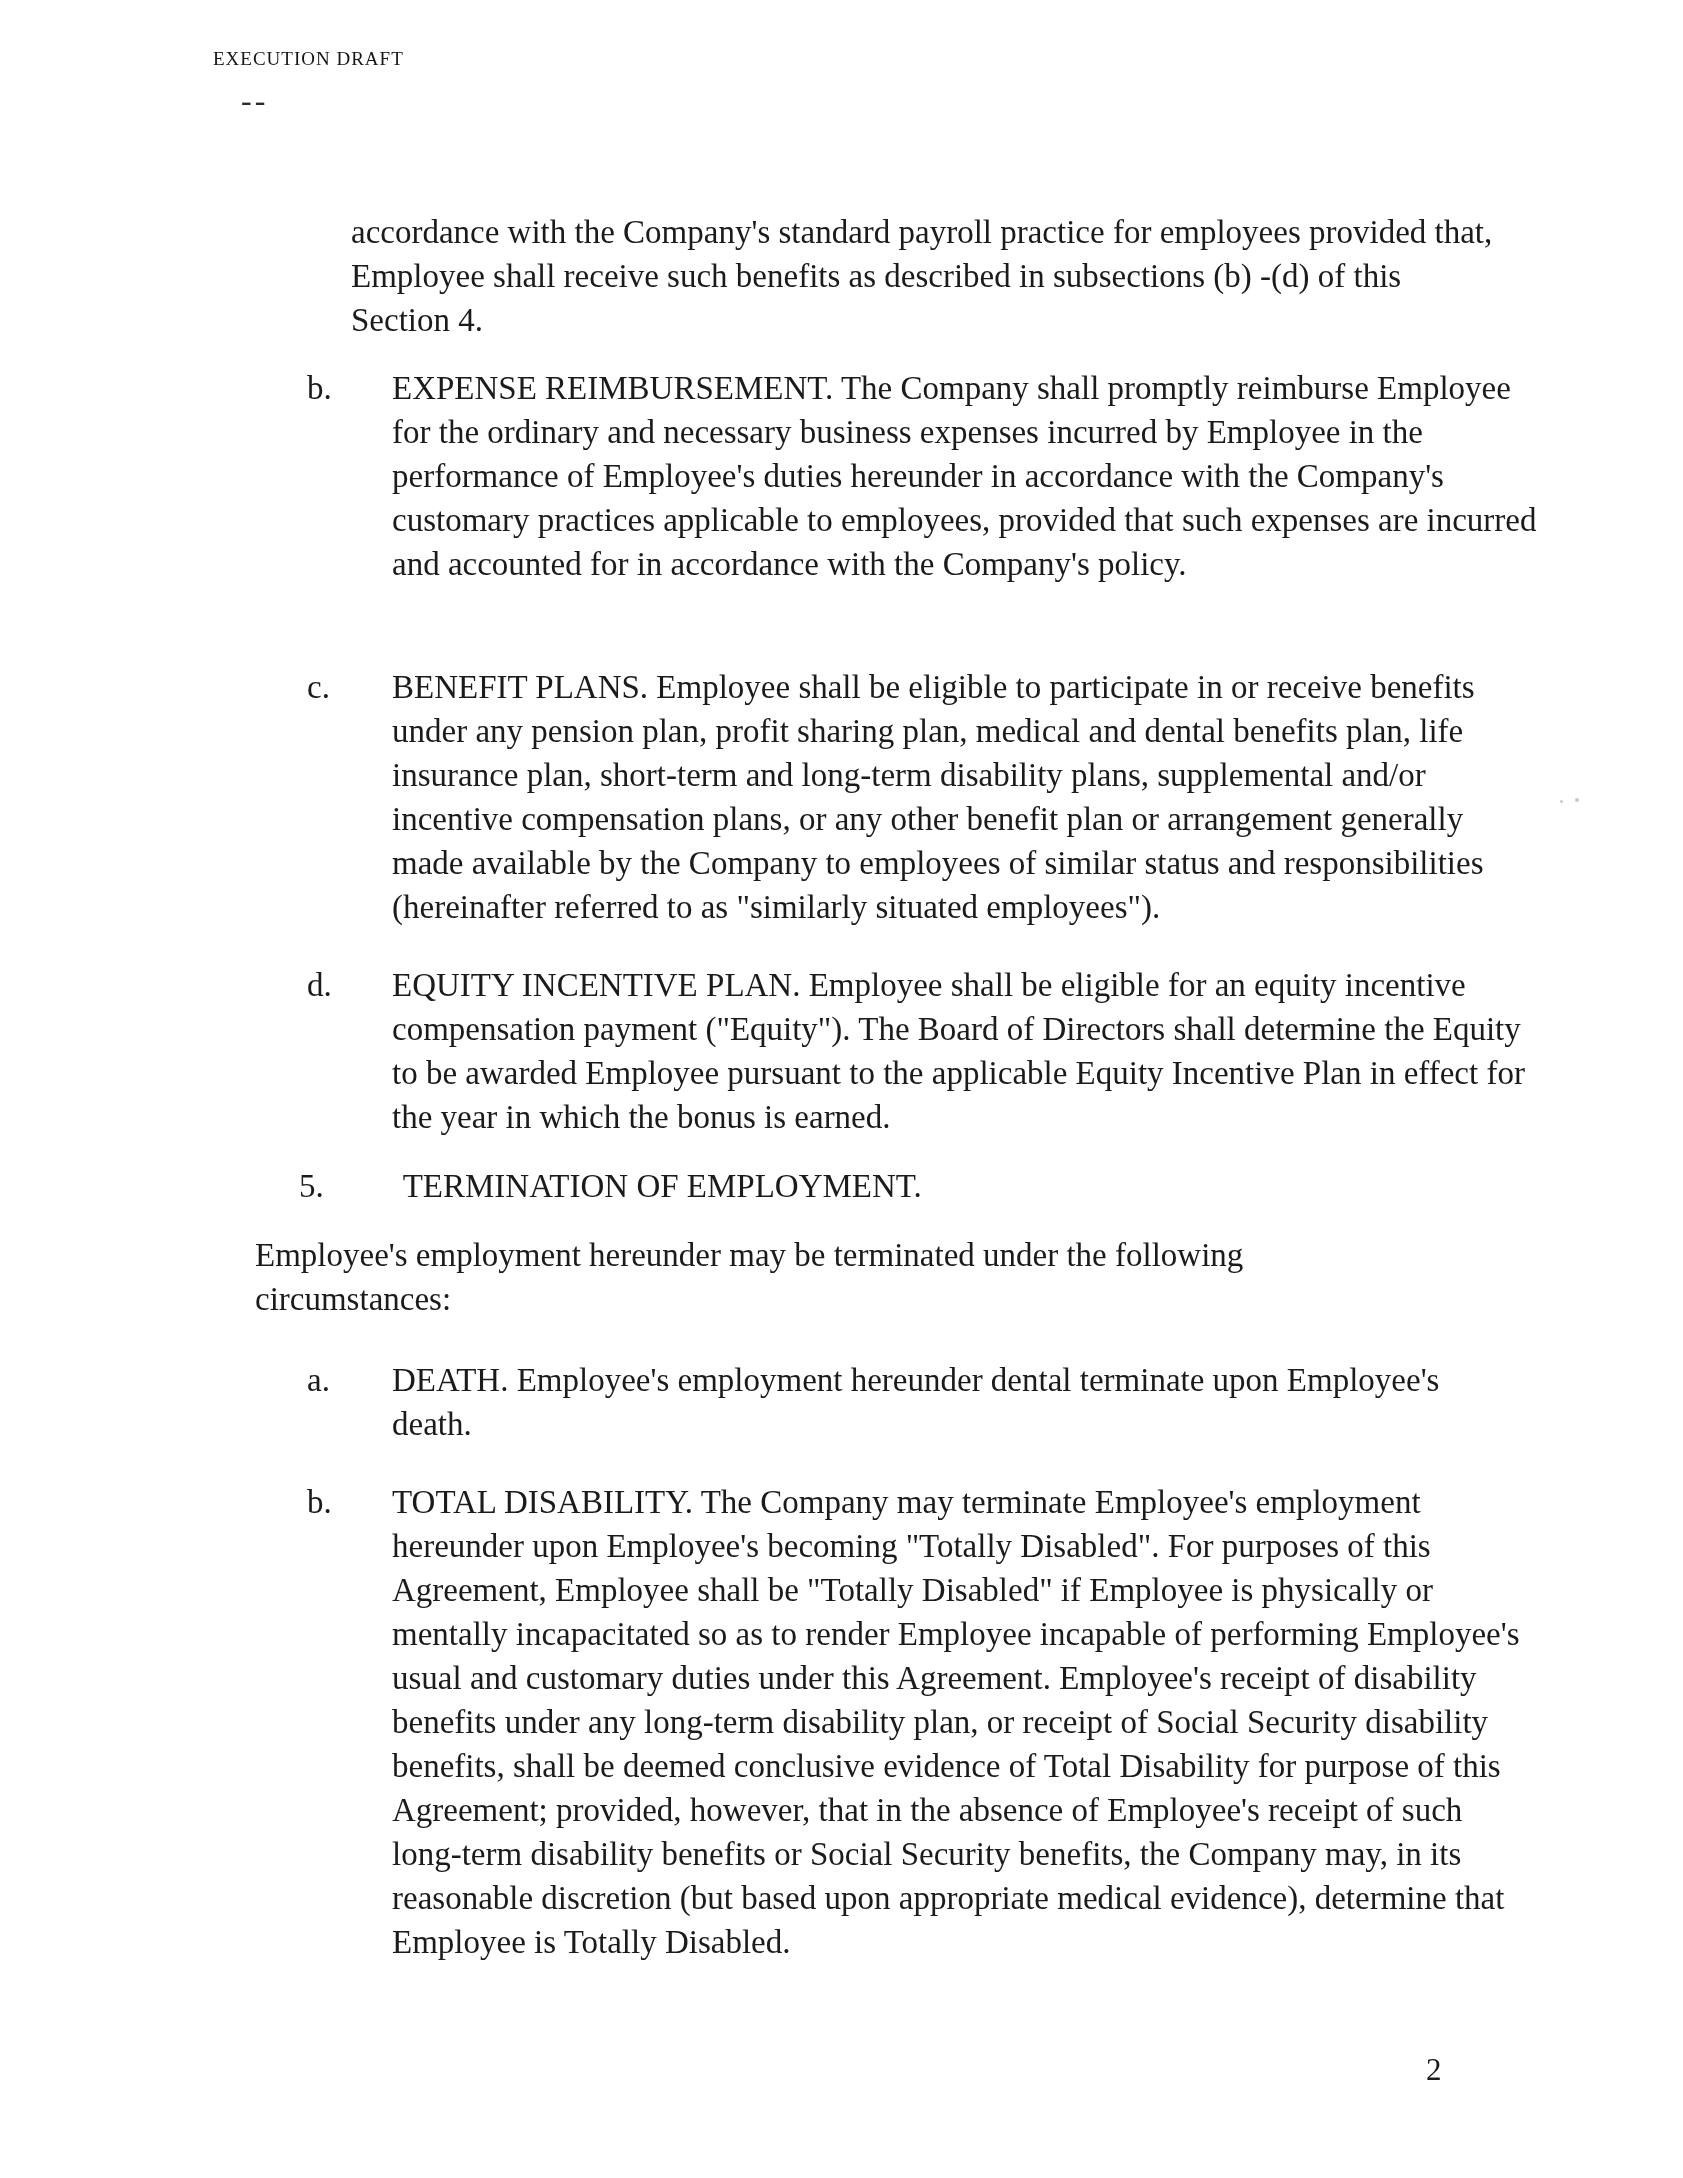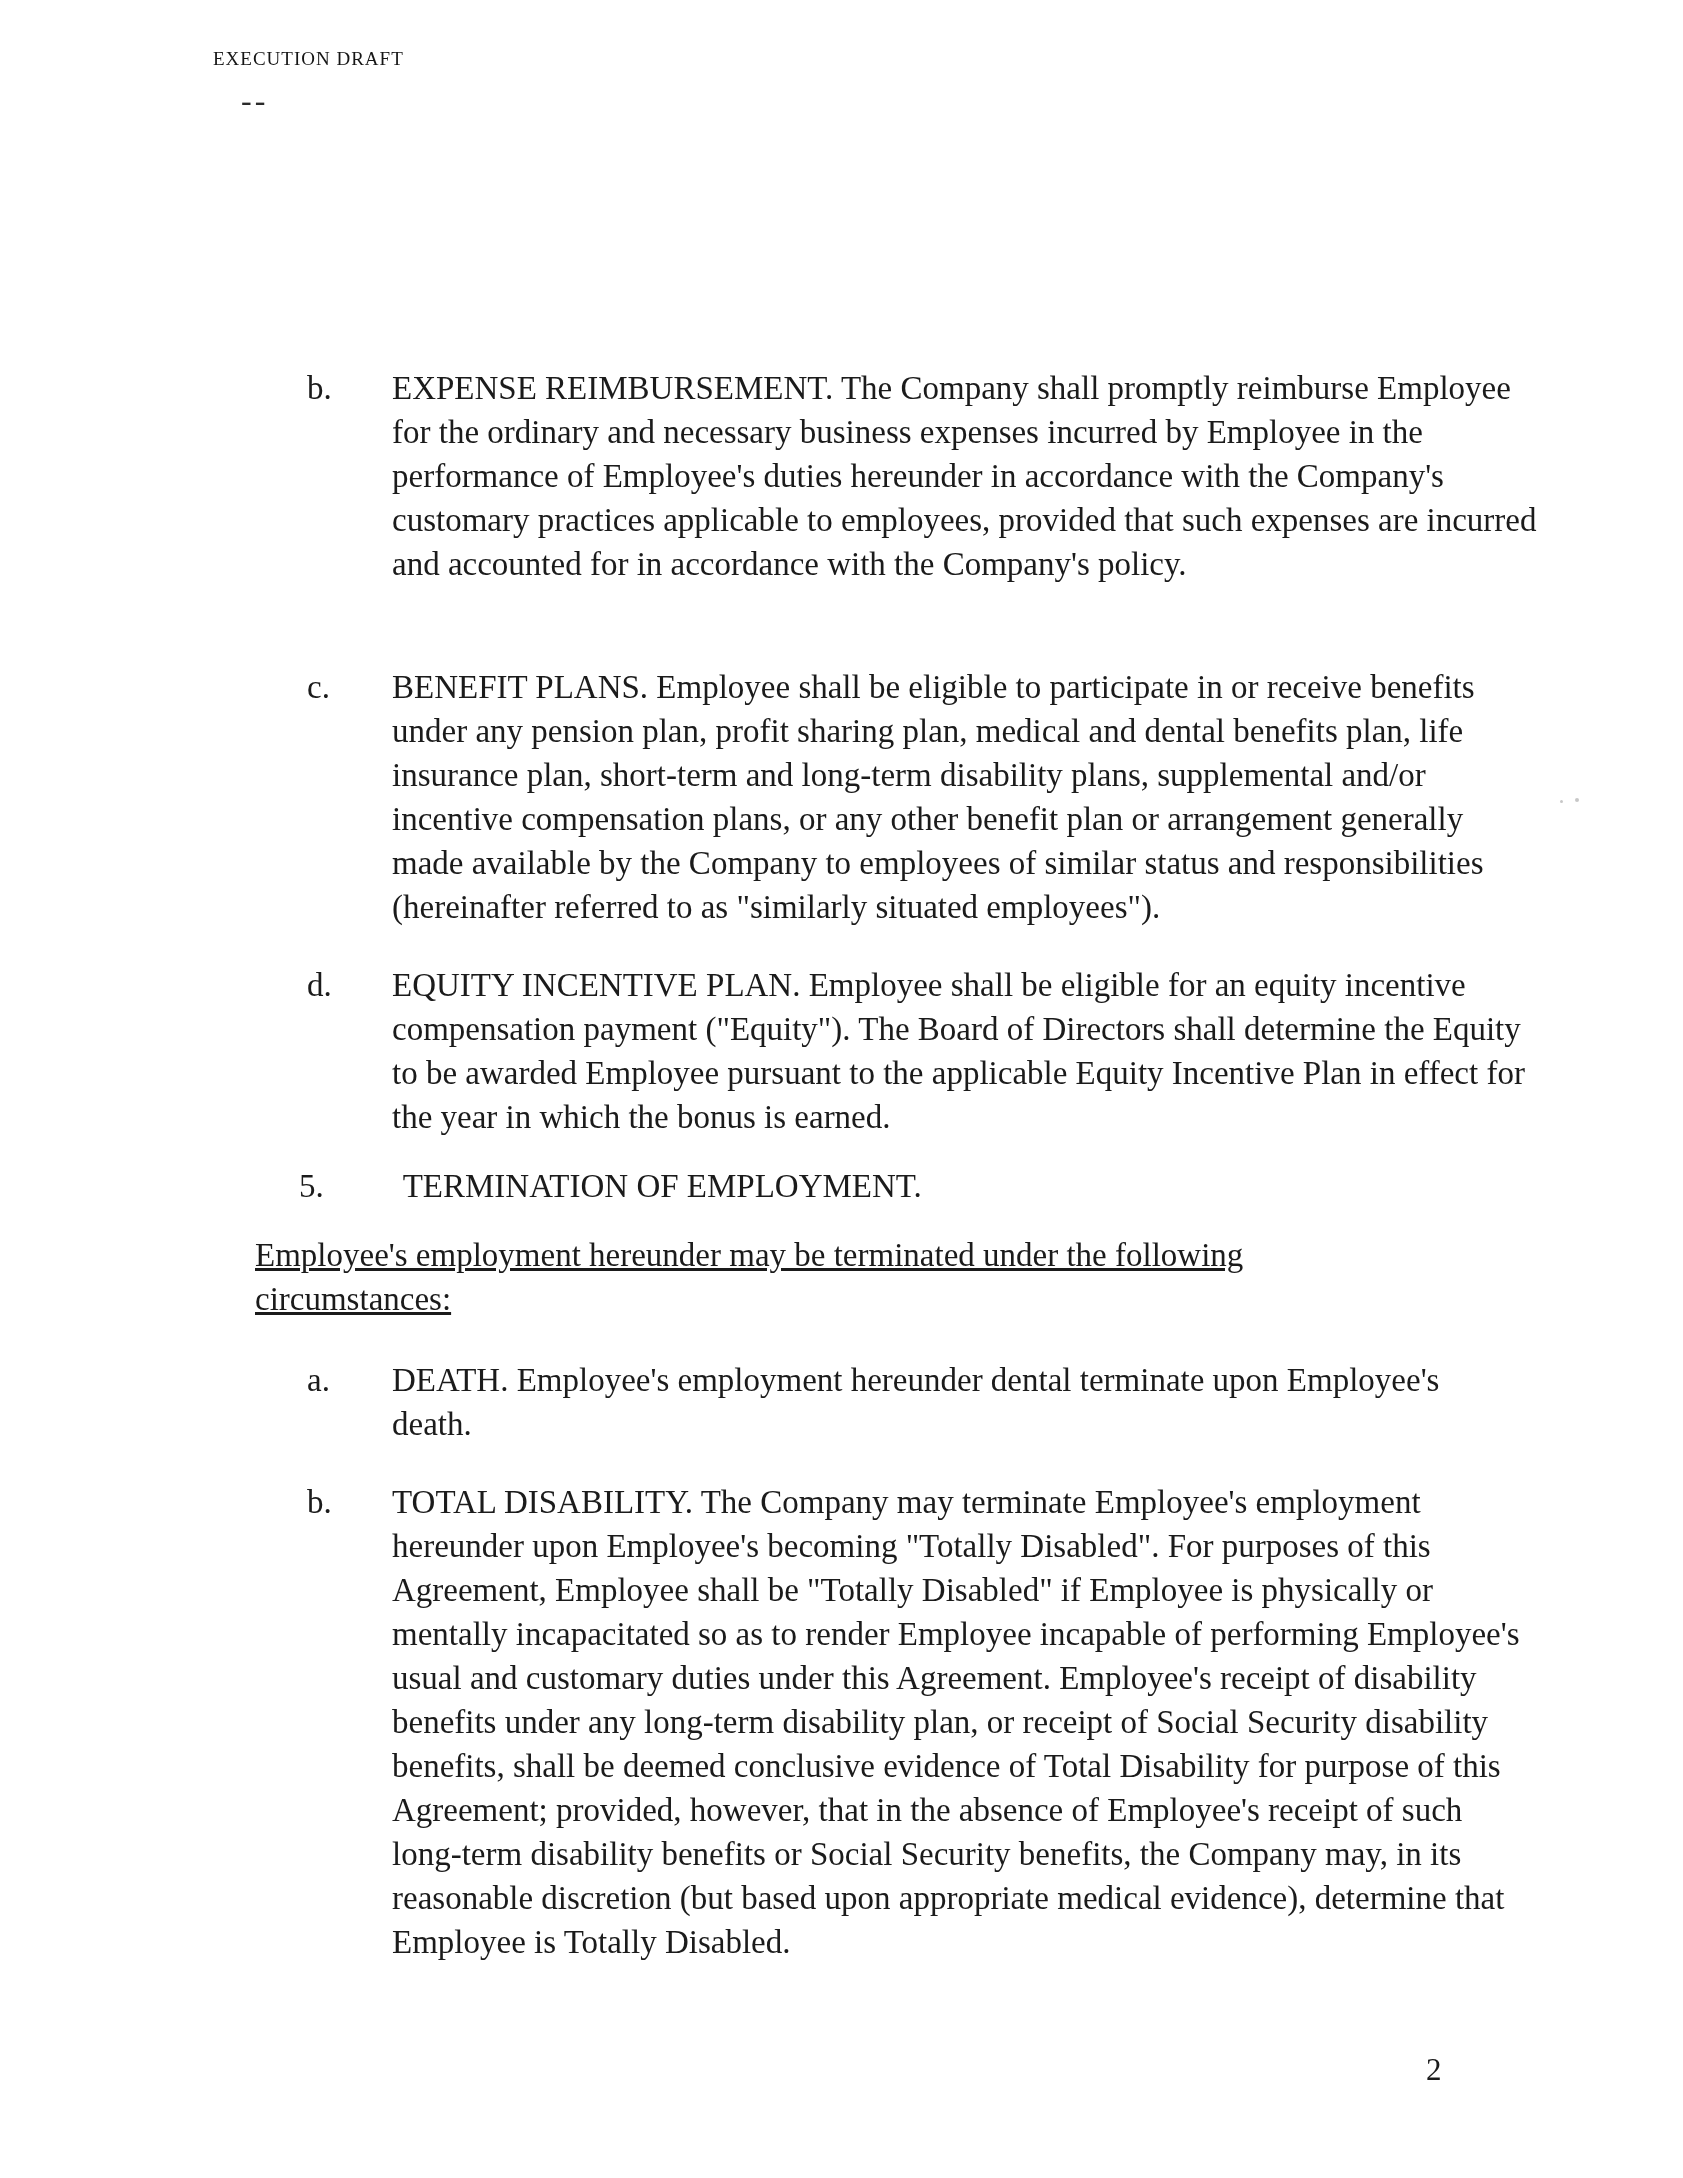--- a/index.html
+++ b/index.html
@@ -71,21 +71,20 @@
     margin-left: 44px;
   }
   .sec-num {
     display: inline-block;
     width: 96px;
   }
   .intro {
     left: 255px;
     top: 1233px;
     width: 1148px;
-    text-decoration: underline;
   }
   .item-a5 { top: 1358px; }
   .item-b5 { top: 1480px; }
   .page-number {
     position: absolute;
     left: 1426px;
     top: 2051px;
     font-size: 31px;
     line-height: 38px;
   }
@@ -108,20 +107,21 @@
 </style>
 </head>
 <body>
 
 <div class="page">
 
   <div class="watermark">EXECUTION DRAFT</div>
 
   <div class="dashes">--</div>
 
+  <div class="block cont-para">accordance with the Company's standard payroll practice for employees provided that, Employee shall receive such benefits as described in subsections (b) -(d) of this Section 4.</div>
 
   <div class="block list-item item-b4">
     <span class="marker">b.</span>
     <span class="itext">EXPENSE REIMBURSEMENT. The Company shall promptly reimburse Employee for the ordinary and necessary business expenses incurred by Employee in the performance of Employee's duties hereunder in accordance with the Company's customary practices applicable to employees, provided that such expenses are incurred and accounted for in accordance with the Company's policy.</span>
   </div>
 
   <div class="block list-item item-c4">
     <span class="marker">c.</span>
     <span class="itext">BENEFIT PLANS. Employee shall be eligible to participate in or receive benefits under any pension plan, profit sharing plan, medical and dental benefits plan, life insurance plan, short-term and long-term disability plans, supplemental and/or incentive compensation plans, or any other benefit plan or arrangement generally made available by the Company to employees of similar status and responsibilities (hereinafter referred to as "similarly situated employees").</span>
   </div>

